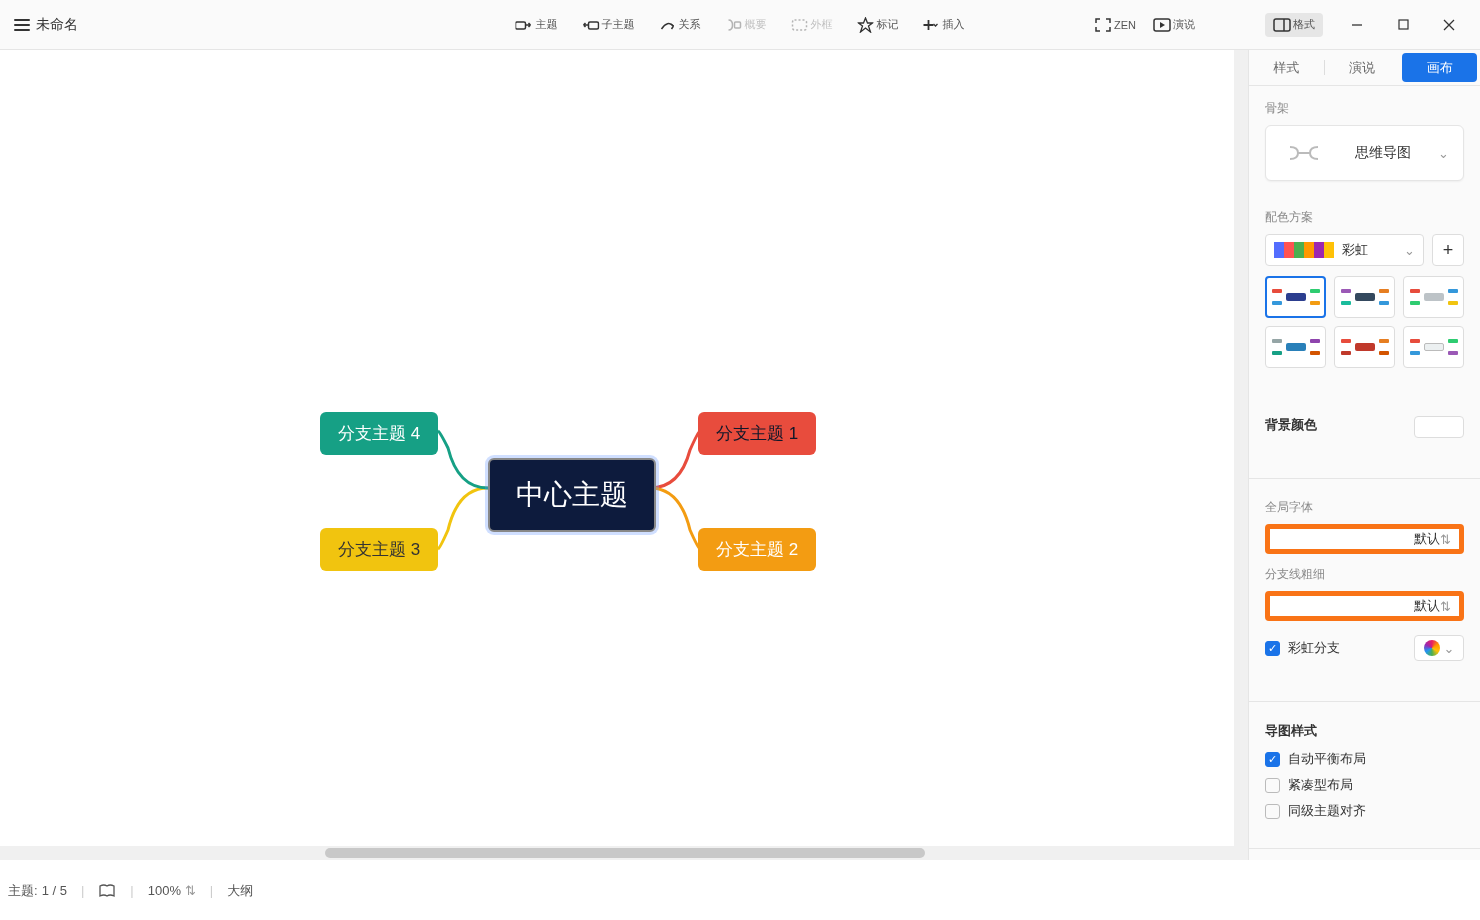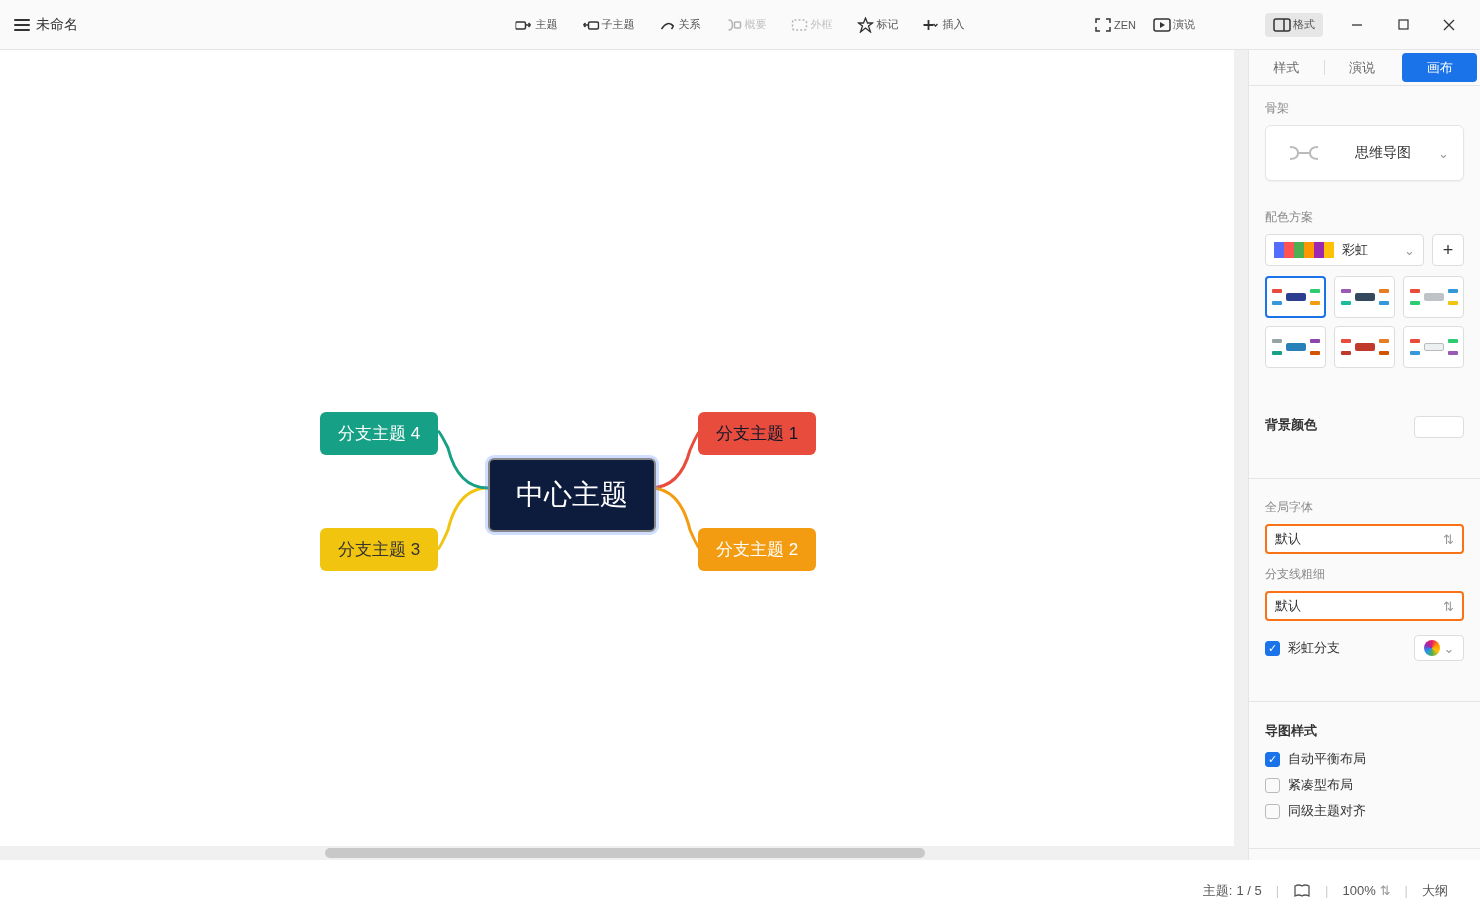--- a/index.html
+++ b/index.html
@@ -38,28 +38,28 @@
 .color-name{margin-left:8px;flex:1}
 .add-btn{width:32px;height:32px;background:#fff;border:1px solid #ddd;border-radius:4px;display:flex;align-items:center;justify-content:center;cursor:pointer;font-size:18px}
 .theme-grid{display:grid;grid-template-columns:repeat(3,1fr);gap:8px;margin-top:10px}
 .theme-thumb{height:42px;background:#fff;border:1px solid #ddd;border-radius:4px;cursor:pointer;display:flex;align-items:center;justify-content:center}
 .theme-thumb.selected{border:2px solid #1a73e8}
 .mini-map{width:48px;height:24px;position:relative}
 .mini-center{position:absolute;width:20px;height:8px;border-radius:2px;left:14px;top:8px}
 .mini-branch{position:absolute;width:10px;height:4px;border-radius:1px}
 .row{display:flex;justify-content:space-between;margin:20px 0}
 .swatch{width:50px;height:22px;background:#fff;border:1px solid #ddd;border-radius:4px}
-.select{width:100%;height:30px;background:#fff;border:2px solid #f97316;border-radius:4px;padding:0 8px;display:flex;align-items:center;justify-content:space-between;cursor:pointer;font-size:13px}
+.select{width:100%;height:30px;background:#fff;border:5px solid #f97316;border-radius:4px;padding:0 8px;display:flex;align-items:center;justify-content:flex-end;cursor:pointer;font-size:13px}
 .check-row{display:flex;align-items:center;gap:8px;margin:8px 0;font-size:13px}
 .checkbox{width:15px;height:15px;border:1px solid #bbb;border-radius:3px;display:flex;align-items:center;justify-content:center;cursor:pointer}
 .checkbox.checked{background:#1a73e8;border-color:#1a73e8;color:#fff;font-size:11px}
 .rainbow-btn{width:50px;height:26px;background:#fff;border:1px solid #ddd;border-radius:4px;display:flex;align-items:center;justify-content:center;gap:4px;cursor:pointer}
 .rainbow-circle{width:16px;height:16px;border-radius:50%;background:conic-gradient(#e91e63,#ff9800,#ffc107,#4caf50,#2196f3,#9c27b0,#e91e63)}
 .hr{height:1px;background:#e5e5e5;margin:6px -16px}
-.statusbar{height:60px;display:flex;align-items:center;justify-content:flex-end;padding:0 32px;gap:14px;font-size:13px;color:#555;border-top:1px solid transparent}
+.statusbar{height:60px;display:flex;align-items:center;justify-content:flex-start;padding:0 8px;gap:14px;font-size:13px;color:#555;border-top:1px solid transparent}
 .statusbar .sep{color:#ccc}
 .status-item{display:flex;align-items:center;gap:4px;cursor:pointer}
 .node{position:absolute;padding:10px 18px;border-radius:6px;font-size:17px;display:flex;align-items:center;justify-content:center;white-space:nowrap}
 .node.center{background:#0d1b3d;color:#fff;font-size:28px;padding:16px 26px;border:2px solid #888;box-shadow:0 0 0 3px rgba(100,150,255,.3)}
 .connector{position:absolute;pointer-events:none}
 .scrollbar-h{position:absolute;bottom:0;left:0;right:0;height:14px;background:#f0f0f0}
 .scrollbar-h-thumb{position:absolute;height:10px;top:2px;background:#c8c8c8;border-radius:5px}
 .scrollbar-v{position:absolute;top:0;right:0;bottom:14px;width:14px;background:#f0f0f0}
 </style>
 </head>

